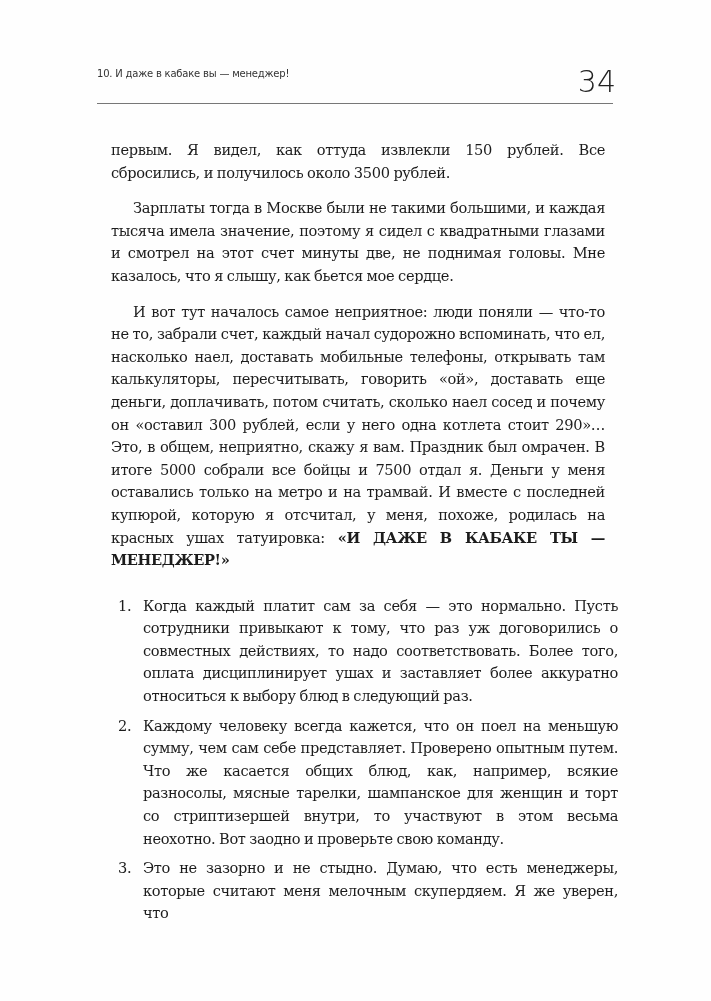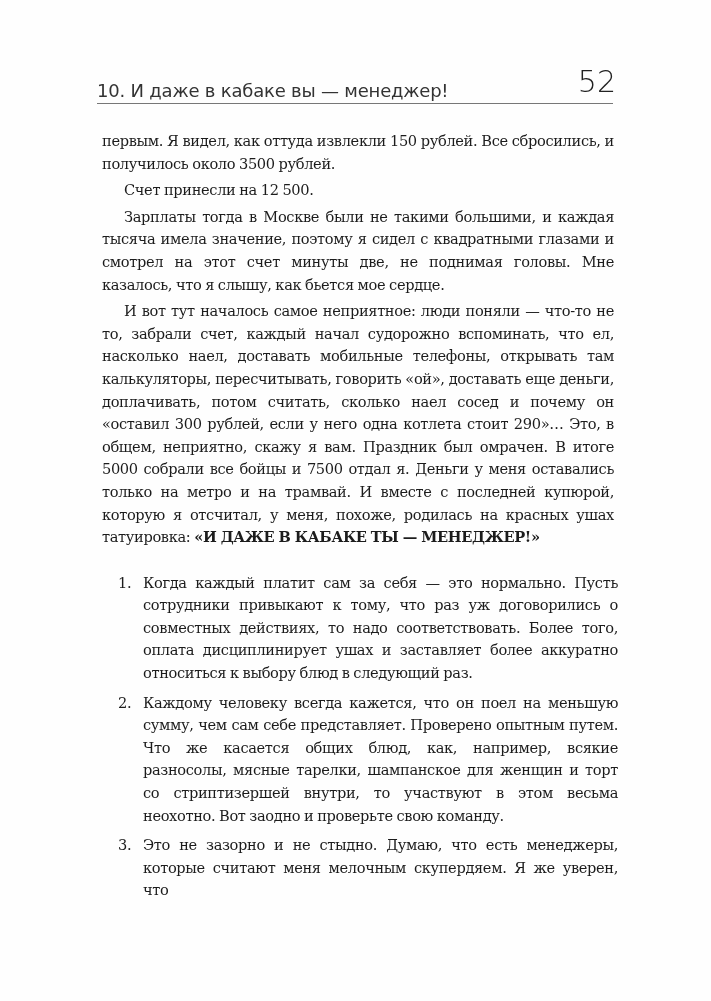--- a/index.html
+++ b/index.html
@@ -1,51 +1,50 @@
 <!DOCTYPE html>
 <html><head>
 <meta charset="utf-8">
 <style>
   html, body { margin: 0; padding: 0; background: #ffffff; }
   body { width: 711px; height: 1001px; position: relative; overflow: hidden; }
   .page { position: absolute; left: 0; top: 0; width: 711px; height: 1001px; background: #fefefe; }
   .running-head {
-    position: absolute; left: 97px; top: 80px;
-    font-family: "DejaVu Sans", sans-serif; font-size: 18px; color: #333;
+    position: absolute; left: 97px; top: 68px;
+    font-family: "DejaVu Sans", sans-serif; font-size: 10px; color: #333;
     letter-spacing: -0.2px;
   }
   .page-number {
     position: absolute; left: 576px; top: 64px; width: 40px; text-align: right;
     font-family: "DejaVu Sans", sans-serif; font-size: 30px; font-weight: 200; color: #222;
   }
   .head-rule { position: absolute; left: 97px; top: 103px; width: 516px; height: 1px; background: #777; }
   .body {
     position: absolute; left: 98px; top: 126px; width: 520px;
     font-family: "DejaVu Serif", serif; font-size: 14.6px; line-height: 22.6px; color: #1c1c1c;
     text-align: justify; letter-spacing: -0.35px; word-spacing: -0.5px;
   }
-  .body p { margin: 4px; }
+  .body p { margin: 13px; }
   .body p.indent { text-indent: 22px; }
   .body p.no-last-justify { text-align-last: left; }
   .body b { font-weight: bold; }
   .list { margin: 23px 0 0 0; padding: 0; list-style: none; }
   .list li { position: relative; padding-left: 45px; margin-bottom: 7px; }
   .list .num { position: absolute; left: 20px; top: 0; }
 </style>
 </head>
 <body>
 
 <div class="page">
   <div class="running-head">10. И даже в кабаке вы — менеджер!</div>
-  <div class="page-number">52</div>
+  <div class="page-number">34</div>
   <div class="head-rule"></div>
 
   <div class="body">
     <p class="no-last-justify">первым. Я видел, как оттуда извлекли 150 рублей. Все сбросились, и получилось около 3500 рублей.</p>
-    <p class="indent no-last-justify">Счет принесли на 12 500.</p>
     <p class="indent no-last-justify">Зарплаты тогда в Москве были не такими большими, и каждая тысяча имела значение, поэтому я сидел с квадратными глазами и смотрел на этот счет минуты две, не поднимая головы. Мне казалось, что я слышу, как бьется мое сердце.</p>
     <p class="indent no-last-justify"><span>И вот тут началось самое неприятное: люди поняли — что-то не то, забрали счет, каждый начал судорожно вспоминать, что ел, насколько наел, доставать мобильные телефоны, открывать там калькуляторы, пересчитывать, говорить «ой», доставать еще деньги, доплачивать, потом считать, сколько наел сосед и почему он «оставил 300 рублей, если у него одна котлета стоит 290»… Это, в общем, неприятно, скажу я вам. Праздник был омрачен. В итоге 5000 собрали все бойцы и 7500 отдал я. Деньги у меня оставались только на метро и на трамвай. И вместе с последней купюрой, которую я отсчитал, у меня, похоже, родилась на красных ушах татуировка: </span><b>«И ДАЖЕ В КАБАКЕ ТЫ — МЕНЕДЖЕР!»</b></p>
 
     <ol class="list">
       <li class="no-last-justify">
         <span class="num">1.</span>
         <span>Когда каждый платит сам за себя — это нормально. Пусть сотрудники привыкают к тому, что раз уж договорились о совместных действиях, то надо соответствовать. Более того, оплата дисциплинирует ушах и заставляет более аккуратно относиться к выбору блюд в следующий раз.</span>
       </li>
       <li class="no-last-justify">
         <span class="num">2.</span>

